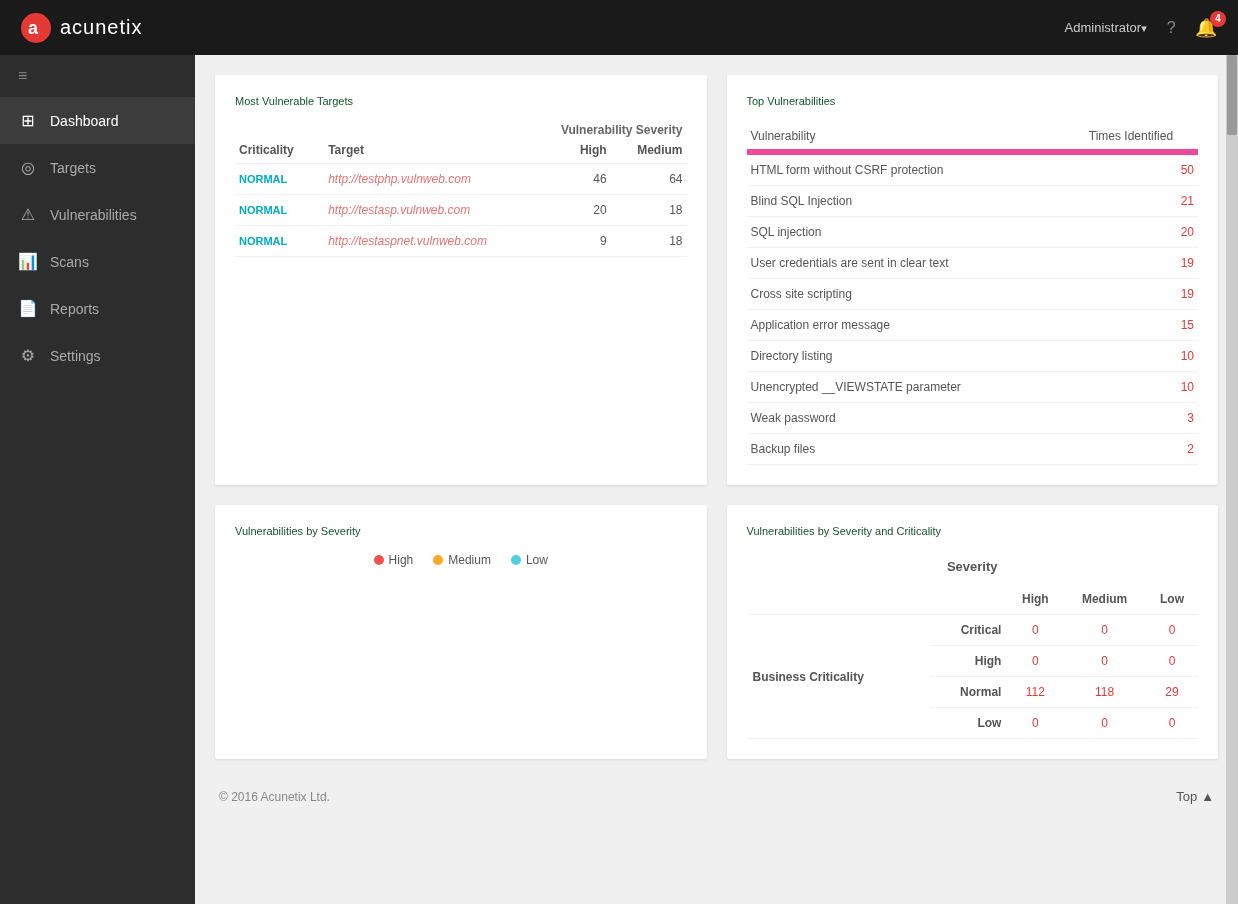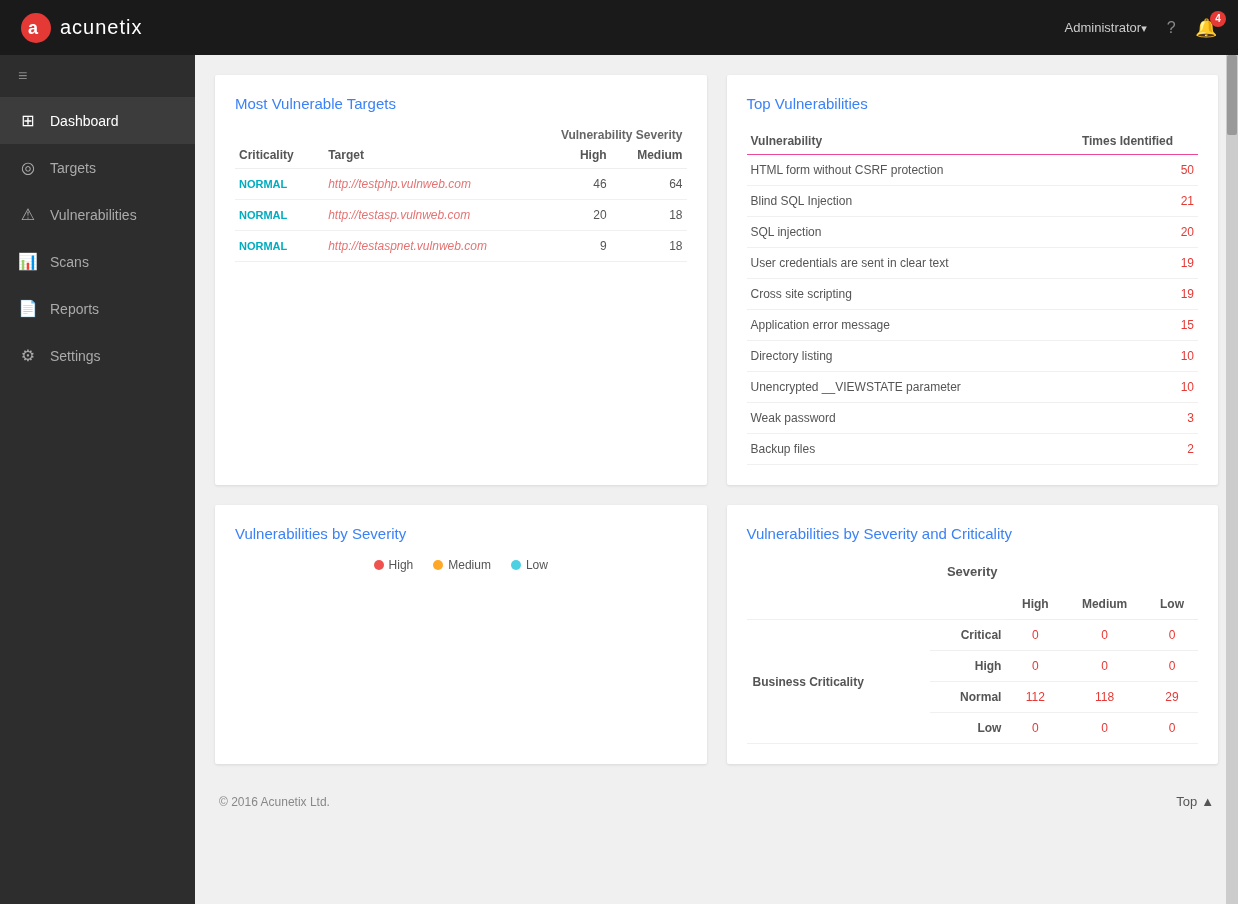--- a/index.html
+++ b/index.html
@@ -122,23 +122,23 @@
       gap: 20px;
     }
 
     .card {
       background: #fff;
       border-radius: 2px;
       padding: 20px;
       box-shadow: 0 1px 3px rgba(0,0,0,0.1);
     }
     .card-title {
-      font-size: 15px;
+      font-size: 11px;
       font-weight: 400;
-      color: #3b82f6;
+      color: #14532d;
       margin-bottom: 16px;
     }
     .mvt-table {
       width: 100%;
       border-collapse: collapse;
     }
     .mvt-table th {
       text-align: left;
       font-size: 12px;
       font-weight: 600;
@@ -163,24 +163,24 @@
     .count-red { color: #e53935; font-weight: 500; }
 
     
     .tv-table {
       width: 100%;
       border-collapse: collapse;
     }
     .tv-table th {
       text-align: left;
       font-size: 12px;
-      font-weight: 700;
+      font-weight: 400;
       color: #555;
       padding: 6px 4px;
-      border-bottom: 1px solid #ec4899;
+      border-bottom: 6px solid #ec4899;
     }
     .tv-table th.right { text-align: center; }
     .tv-table td {
       padding: 8px 4px;
       border-bottom: 1px solid #f0f0f0;
       font-size: 12px;
       color: #555;
     }
     .tv-table td.right { text-align: right; color: #e53935; font-weight: 500; }
 

